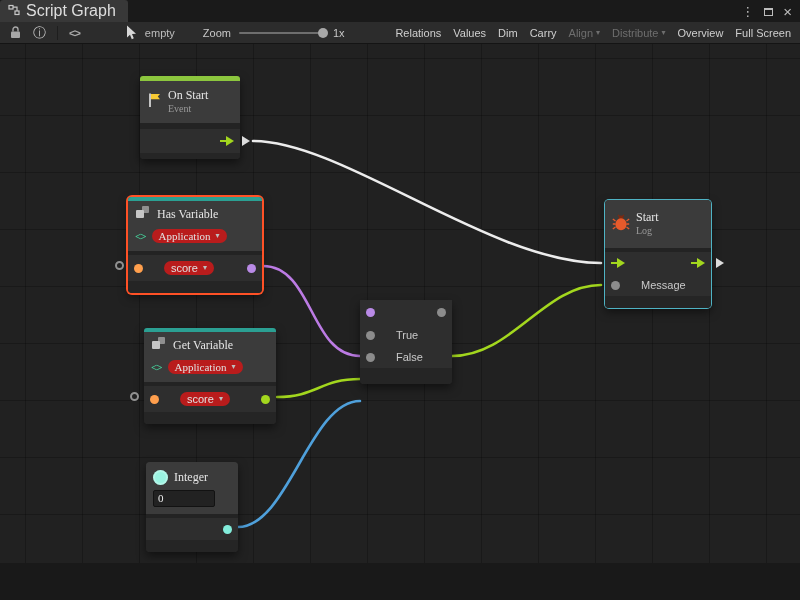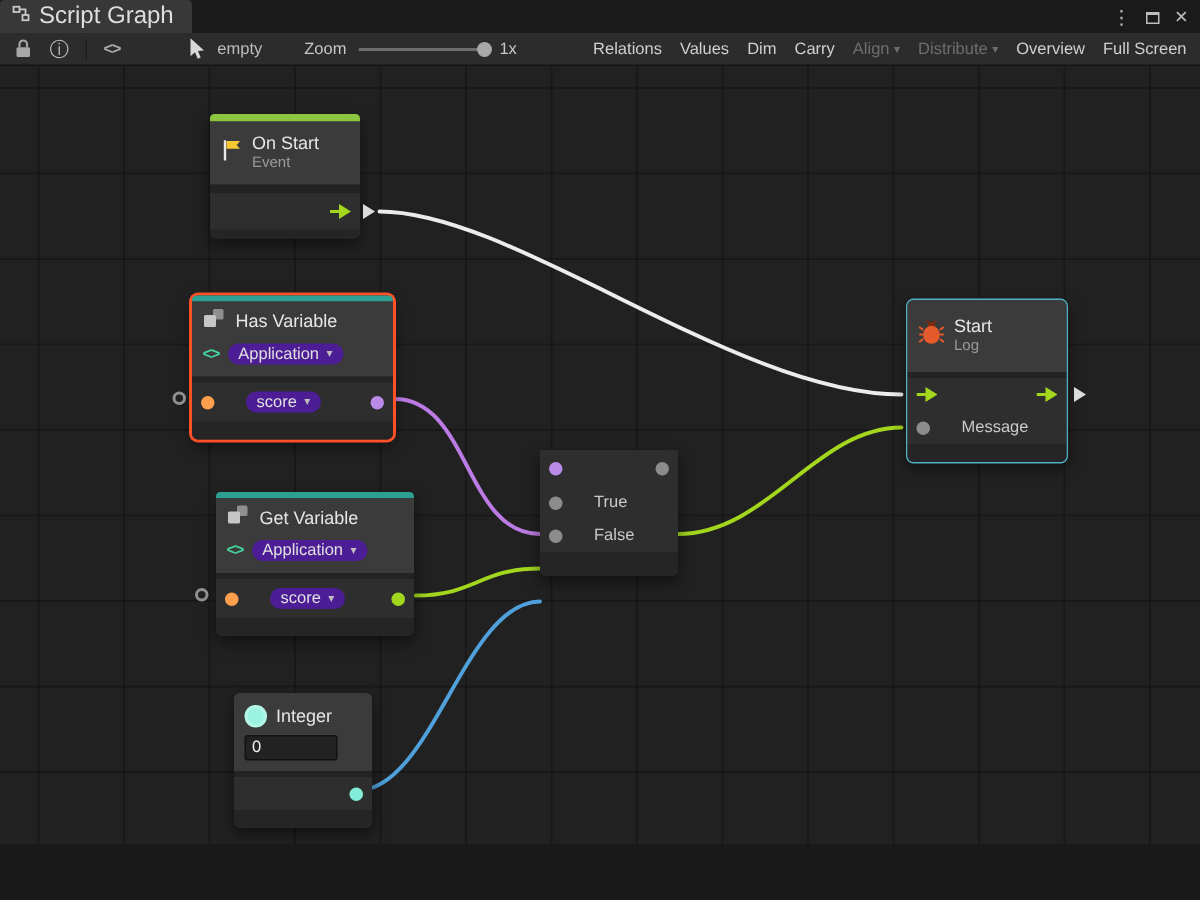--- a/index.html
+++ b/index.html
@@ -40,38 +40,38 @@
   .canvas-bottom { position:absolute; left:0; top:519px; width:800px; height:37px; background:#191919; }
   #wires { position:absolute; left:0; top:0; width:800px; height:556px; pointer-events:none; }
 
   
   .node { position:absolute; border-radius:4px; background:#2E2E2E; box-shadow:0 4px 10px rgba(0,0,0,0.5); color:#E8E8E8; }
   .node.sel-red  { box-shadow:0 0 0 2px #FF5126, 0 4px 10px rgba(0,0,0,0.5); }
   .node.sel-teal { box-shadow:0 0 0 1px #4FB3C4, 0 4px 10px rgba(0,0,0,0.5); }
   .strip { height:4px; border-radius:3px 3px 0 0; }
   .strip.green { background:#8CC63E; height:5px; }
   .strip.teal  { background:#2BA093; }
-  .nhead { background:#3B3B3B; padding:4px 0; }
+  .nhead { background:#3B3B3B; padding:4px 0;font-family:Liberation Serif, serif; }
   .nhead.rtop { border-radius:4px 4px 0 0; }
   .nrow { display:flex; align-items:center; gap:6px; padding:2px 7px; }
   .ntitle { font-size:12px; color:#E6E6E6; white-space:nowrap; }
   .nsub { font-size:10px; color:#9A9A9A; }
   .tcol { display:flex; flex-direction:column; line-height:1.25; }
   .ngap { height:4px; background:#232323; }
   .prow { display:flex; align-items:center; gap:21px; padding:0 6px; background:#2E2E2E; }
   .plabel { font-size:11px; color:#C9C9C9; }
   .nfoot { background:#252525; border-radius:0 0 4px 4px; }
   .dot { width:9px; height:9px; border-radius:50%; flex:0 0 auto; }
   .dot.orange { background:#FF9F4D; }
   .dot.purple { background:#B98AE6; }
   .dot.green  { background:#A3D71E; }
   .dot.cyan   { background:#83EDDB; }
   .dot.gray   { background:#8C8C8C; }
   .mla { margin-left:auto; }
-  .pill { display:inline-flex; align-items:center; gap:5px; background:#4c1d95; border-radius:8px; padding:1px 7px; font-size:11px; color:#E0E0E0; cursor:default;text-align:center; }
+  .pill { display:inline-flex; align-items:center; gap:5px; background:#b91c1c; border-radius:8px; padding:1px 7px; font-size:11px; color:#E0E0E0; cursor:default;text-align:center; }
   .pill .caret { color:#BEBEBE; }
   .ring { position:absolute; width:9px; height:9px; border:2px solid #909090; border-radius:50%; }
   .tri { position:absolute; width:0; height:0; border-left:8px solid #DCDCDC; border-top:5px solid transparent; border-bottom:5px solid transparent; }
   .numfield { width:62px; height:17px; background:#222222; border:1px solid #121212; border-radius:2px; color:#EFEFEF; font-size:11px; font-family:inherit; padding:0 4px; }
   .int-ico { width:15px; height:15px; border-radius:50%; background:#9AF3E1; box-shadow:inset 0 0 0 2px rgba(255,255,255,0.25); flex:0 0 auto; }
   .farrow { display:inline-flex; flex:0 0 auto; }
 </style>
 </head>
 <body>
 
@@ -292,21 +292,21 @@
         </span>
       </div>
       <div class="prow" style="height:22px;">
         <span class="dot gray"></span>
         <span class="plabel">Message</span>
       </div>
       <div class="nfoot" style="height:12px;"></div>
     </div>
     <span class="tri" style="left:716px; top:214px;"></span>
 
-    <div class="node" style="left:156px; top:418px; width:92px;">
+    <div class="node" style="left:146px; top:418px; width:92px;">
       <div class="nhead rtop" style="padding:5px 0;">
         <div class="nrow" style="height:20px;">
           <span class="int-ico"></span>
           <span class="ntitle">Integer</span>
         </div>
         <div class="nrow" style="height:22px;">
           <input class="numfield" value="0" style="">
         </div>
       </div>
       <div class="ngap"></div>

